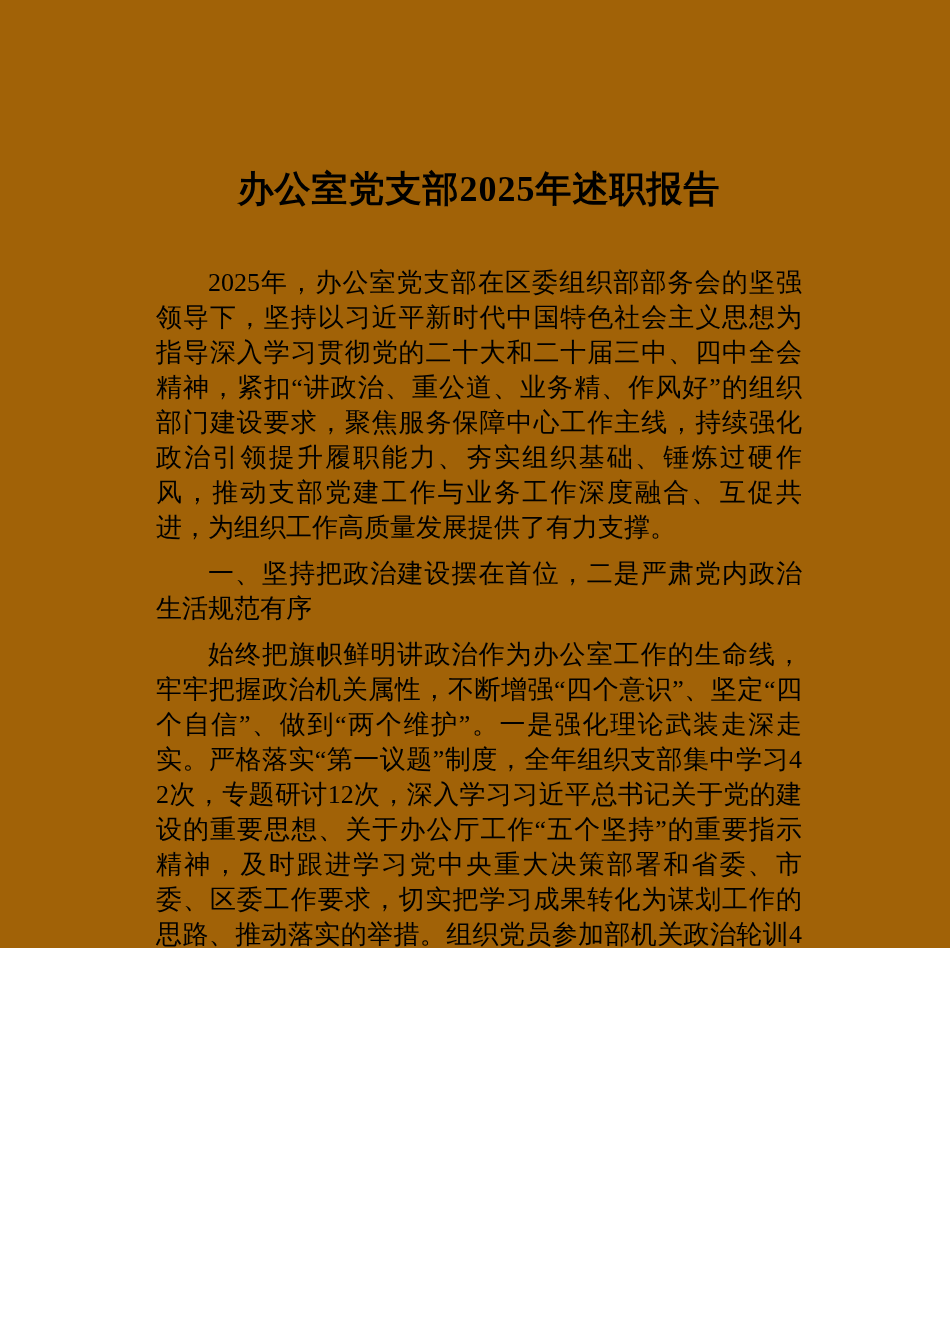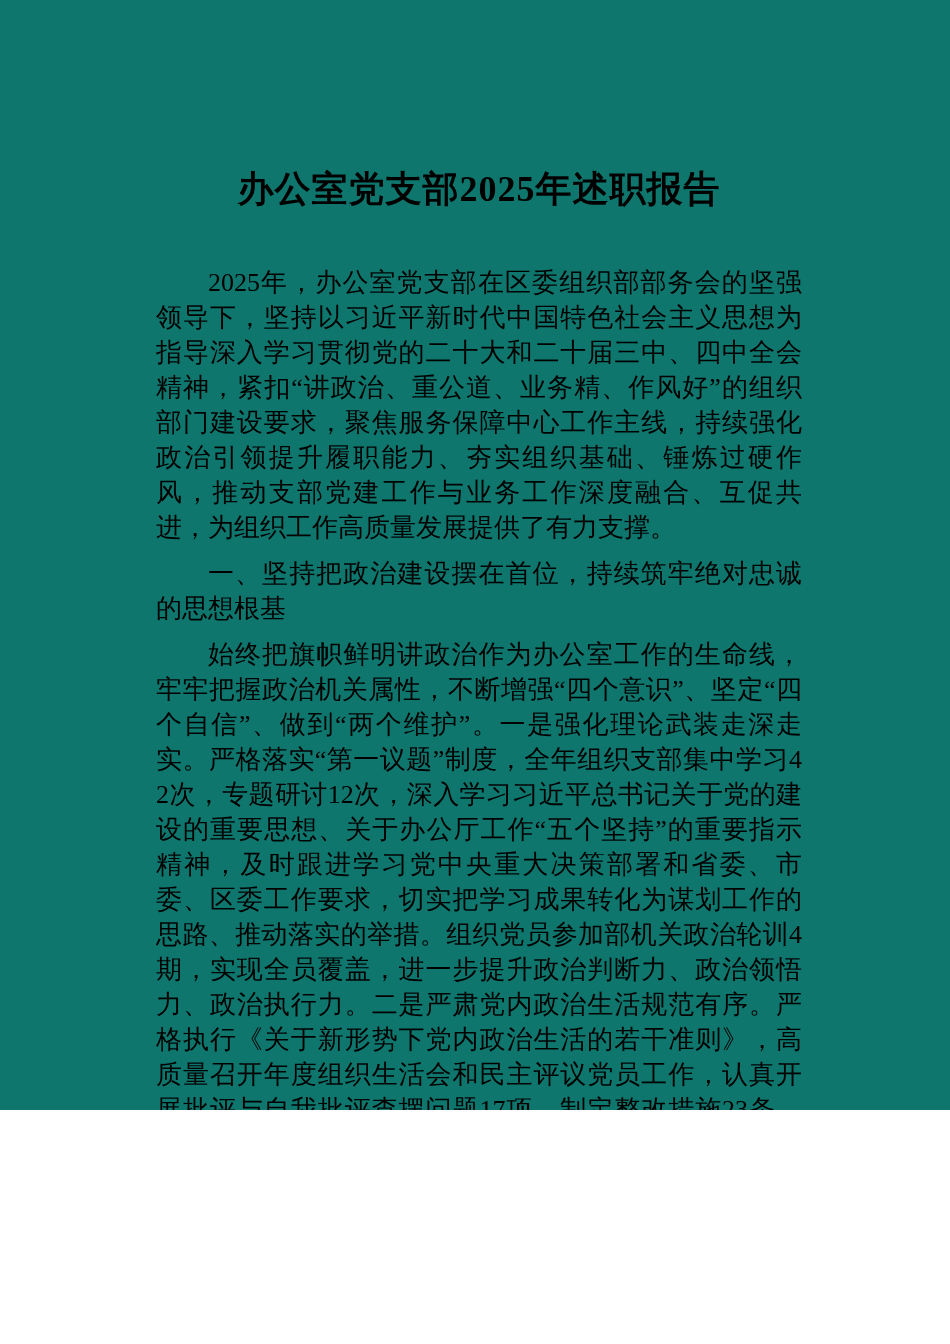--- a/index.html
+++ b/index.html
@@ -3,22 +3,22 @@
 <meta charset="utf-8">
 <style>
   html, body {
     margin: 0;
     padding: 0;
     background: #ffffff;
   }
   .page {
     position: relative;
     width: 950px;
-    height: 1110px;
-    background: #0f766e;
+    height: 948px;
+    background: #a16207;
     overflow: hidden;
     font-family: "Liberation Serif", "DejaVu Serif", serif;
     color: #000000;
   }
   .content {
     position: absolute;
     left: 145px;
     top: 163px;
     width: 668px;
   }
@@ -52,19 +52,19 @@
     display: inline-block;
   }
 </style>
 </head>
 <body>
 
 <div class="page">
   <div class="content">
     <h1 class="doc-title">办公室党支部2025年述职报告</h1>
     <p class="para">2025年，办公室党支部在区委组织部部务会的坚强领导下，坚持以习近平新时代中国特色社会主义思想为指导深入学习贯彻党的二十大和二十届三中、四中全会精神，紧扣“讲政治、重公道、业务精、作风好”的组织部门建设要求，聚焦服务保障中心工作主线，持续强化政治引领提升履职能力、夯实组织基础、锤炼过硬作风，推动支部党建工作与业务工作深度融合、互促共进，为组织工作高质量发展提供了有力支撑。</p>
-    <p class="para">一、坚持把政治建设摆在首位，持续筑牢绝对忠诚的思想根基</p>
+    <p class="para">一、坚持把政治建设摆在首位，二是严肃党内政治生活规范有序</p>
     <p class="para">始终把旗帜鲜明讲政治作为办公室工作的生命线，牢牢把握政治机关属性，不断增强“四个意识”、坚定“四个自信”、做到“两个维护”。一是强化理论武装走深走实。严格落实“第一议题”制度，全年组织支部集中学习42次，专题研讨12次，深入学习习近平总书记关于党的建设的重要思想、关于办公厅工作“五个坚持”的重要指示精神，及时跟进学习党中央重大决策部署和省委、市委、区委工作要求，切实把学习成果转化为谋划工作的思路、推动落实的举措。组织党员参加部机关政治轮训4期，实现全员覆盖，进一步提升政治判断力、政治领悟力、政治执行力。二是严肃党内政治生活规范有序。严格执行《关于新形势下党内政治生活的若干准则》，高质量召开年度组织生活会和民主评议党员工作，认真开展批评与自我批评查摆问题17项，制定整改措施23条，全部建立台账、限期整改。严格落实“三会一课”制度，支部书记带头讲党课4次，开展主题党日活动12次，推动党内政治生活常态化、</p>
   </div>
   <div class="page-footer">
     <span class="page-number">1</span>
   </div>
 </div>
 
 </body></html>

